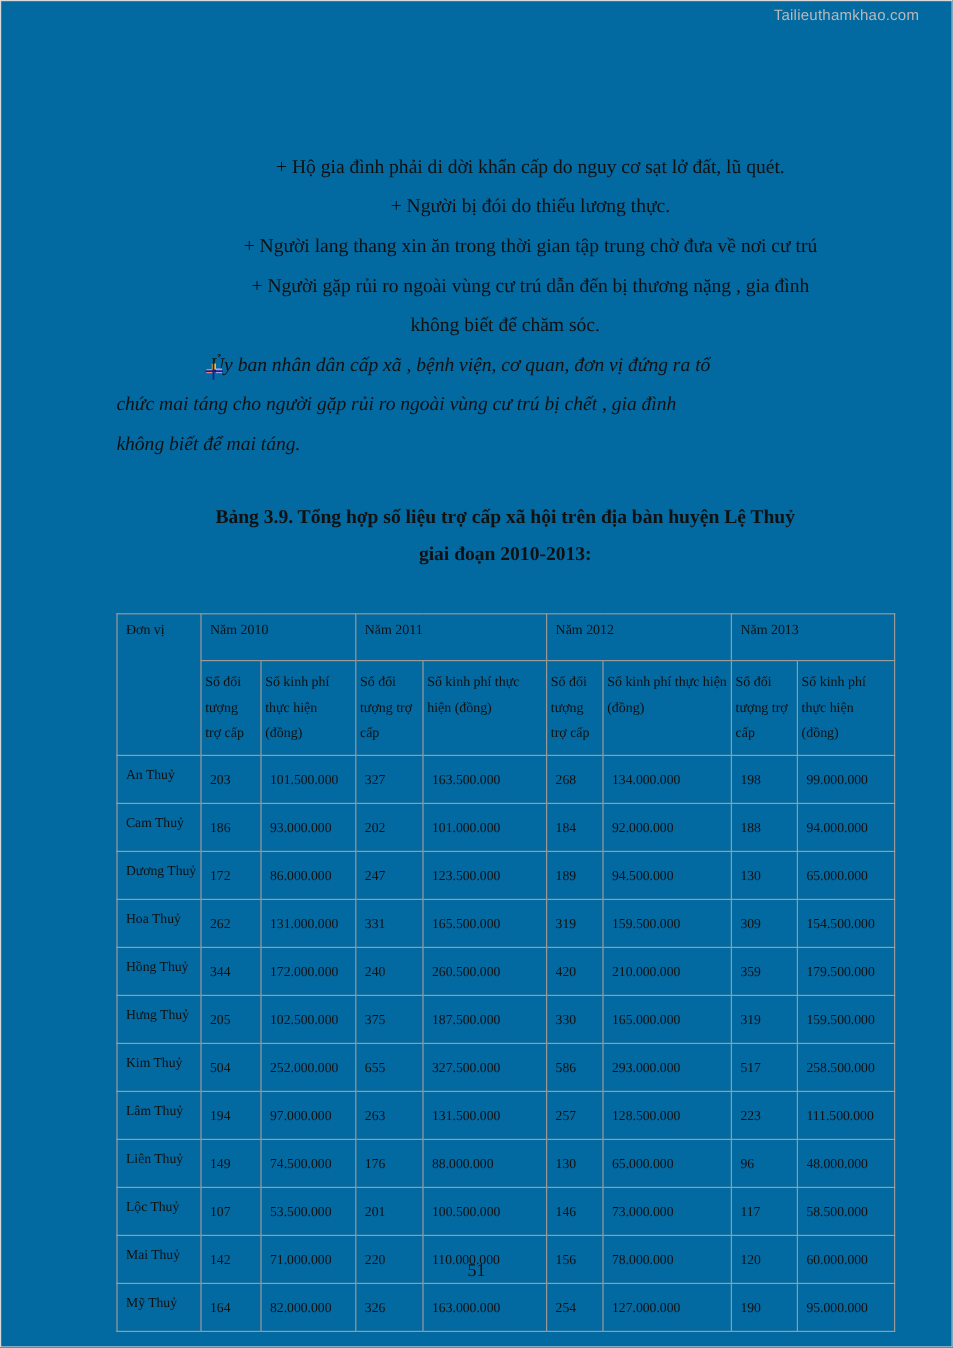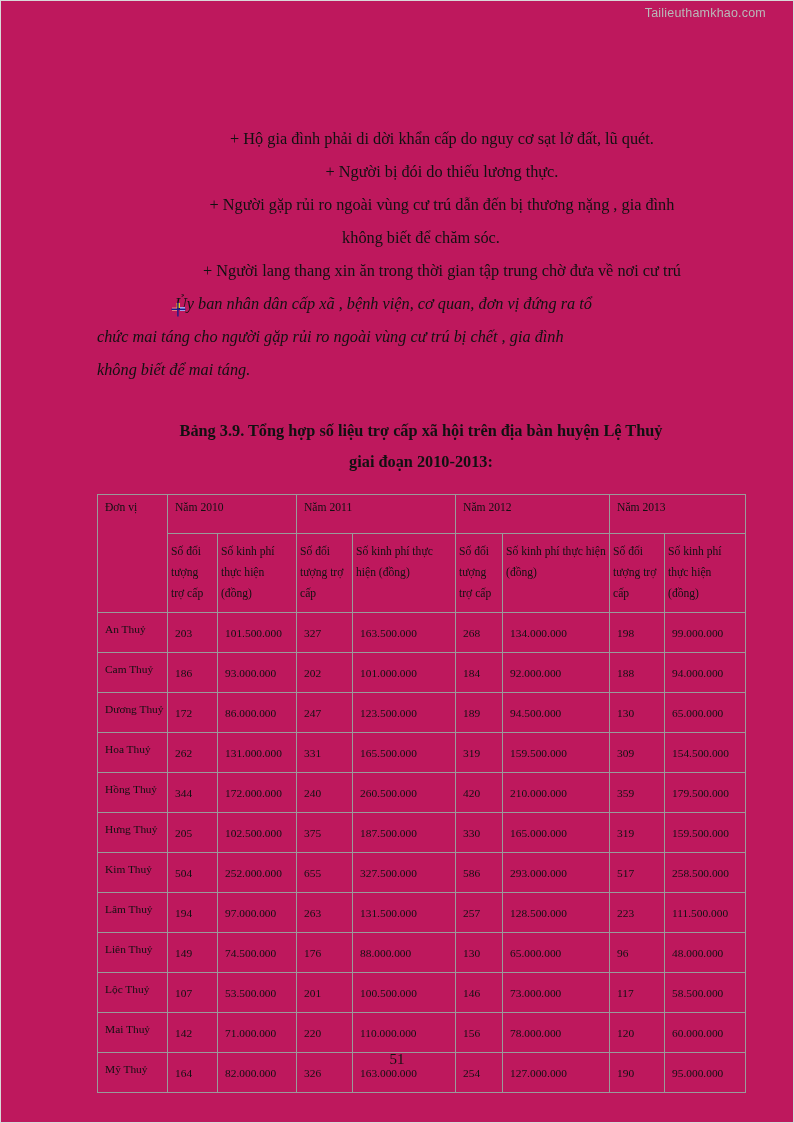--- a/index.html
+++ b/index.html
@@ -4,21 +4,21 @@
 <style>
   html, body {
     margin: 0;
     padding: 0;
     background: #8a8a8a;
   }
   .page {
     position: relative;
     width: 794px;
     height: 1123px;
-    background: #be185d;
+    background: #0369a1;
     box-sizing: border-box;
     overflow: hidden;
     font-family: "Liberation Serif", "DejaVu Serif", serif;
     color: #111111;
   }
   .page-border {
     position: absolute;
     left: 0; top: 0;
     width: 794px;
     height: 1123px;
@@ -84,21 +84,21 @@
   .table-title {
     margin: 29px 0 0 0;
     font-size: 16.3px;
     font-weight: bold;
     text-align: center;
     line-height: 31px;
   }
   .table-title .line2 { display: block; }
 
   table.data {
-    margin-top: 17px;
+    margin-top: 34px;
     border-collapse: collapse;
     width: 648px;
     table-layout: fixed;
     font-size: 11.4px;
   }
   table.data th, table.data td {
     border: 1px solid #9a9a9a;
     padding: 0;
     font-weight: normal;
     vertical-align: middle;
@@ -159,26 +159,26 @@
   <div class="page-border"></div>
 
   <div class="watermark">Tailieuthamkhao.com</div>
 
   <div class="content">
 
     <p class="para">+ Hộ gia đình phải di dời khẩn cấp do nguy cơ sạt lở đất, lũ quét.</p>
 
     <p class="para">+ Người bị đói do thiếu lương thực.</p>
 
+    <p class="para">+ Người lang thang xin ăn trong thời gian tập trung chờ đưa về nơi cư trú</p>
+
     <p class="para">
       <span>+ Người gặp rủi ro ngoài vùng cư trú dẫn đến bị thương nặng  , gia đình</span>
       <span class="cont">không biết để chăm sóc.</span>
     </p>
-
-    <p class="para">+ Người lang thang xin ăn trong thời gian tập trung chờ đưa về nơi cư trú</p>
 
     <p class="bullet-para">
       <span class="bullet-icon">
         <svg viewBox="0 0 16 16" width="16" height="16" aria-hidden="true">
           <rect x="5.5" y="1" width="3.5" height="5" fill="#f0c020"></rect>
           <rect x="1" y="5.5" width="5" height="3.5" fill="#e88080"></rect>
           <rect x="9" y="5" width="5" height="4" fill="#a0a0e8"></rect>
           <rect x="6.2" y="0.5" width="1.4" height="14" fill="#1a1a8c"></rect>
           <rect x="0.5" y="6.6" width="14" height="1.4" fill="#1a1a8c"></rect>
         </svg>

